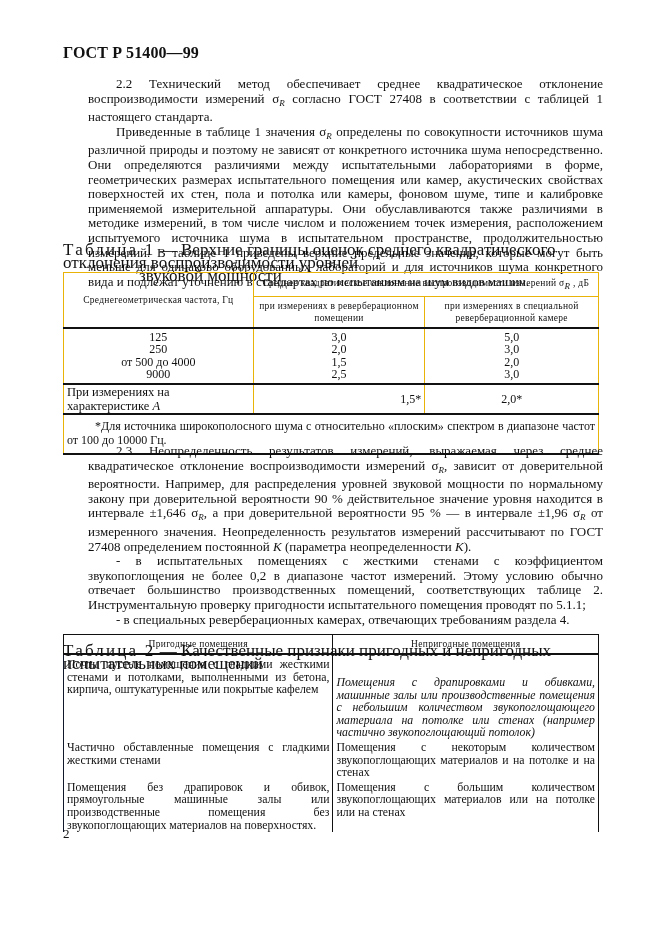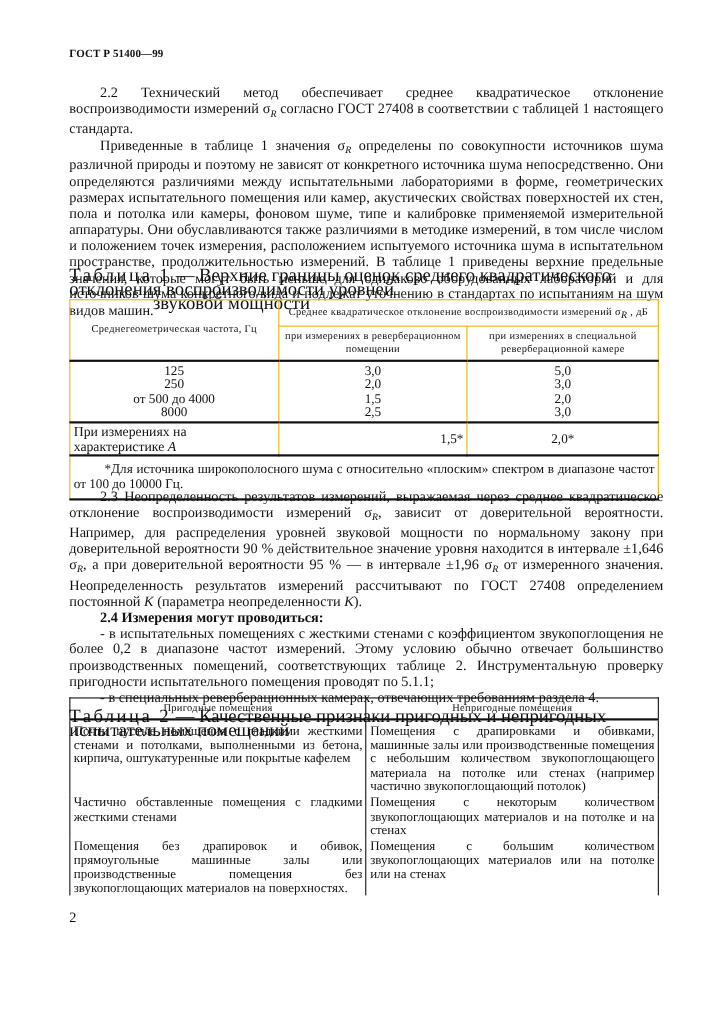--- a/index.html
+++ b/index.html
@@ -1,22 +1,22 @@
 <!DOCTYPE html>
 <html><head>
 <meta charset="utf-8">
 <style>
   html, body { margin:0; padding:0; background:#ffffff; }
   body { width:661px; height:936px; position:relative; overflow:hidden;
          font-family:"Liberation Serif", "DejaVu Serif", serif; color:#111; }
   .page { position:absolute; left:0; top:0; width:661px; height:936px; }
-  .hdr { position:absolute; left:63px; top:44px; font-weight:bold; font-size:10px; letter-spacing:0.1px; }
+  .hdr { position:absolute; left:63px; top:44px; font-weight:bold; font-size:16px; letter-spacing:0.1px; }
   .block { position:absolute; left:63px; width:540px; font-size:13px; line-height:14.6px; text-align:justify; }
   .p { margin:0; }
-  .ind { text-indent:28px; }
+  .ind { text-indent:28px;margin-left:25px; }
   .sub { font-size:9px; font-style:italic; vertical-align:-3px; }
   .it { font-style:italic; }
   .b { font-weight:bold; }
   .cap { position:absolute; left:63px; width:540px; font-size:17px; line-height:13px; }
   .cap .sp { letter-spacing:2.2px; }
   .cap .cont { display:block; padding-left:76px; }
   table { border-collapse:collapse; position:absolute; }
   td, th { font-weight:normal; padding:0 3px; vertical-align:middle; }
   .t1 { left:63px; top:272px; width:536px; font-size:12px; }
   .t1 td { border:1px solid #eab308; }
@@ -61,21 +61,21 @@
     </tr>
     <tr style="height:31px">
       <td class="small thick-b">при измерениях в реверберационном помещении</td>
       <td class="small thick-b">при измерениях в специальной реверберационной камере</td>
     </tr>
     <tr>
       <td class="vals">
         <div>125</div>
         <div>250</div>
         <div>от 500  до 4000</div>
-        <div>8000</div>
+        <div>9000</div>
       </td>
       <td class="vals">
         <div>3,0</div>
         <div>2,0</div>
         <div>1,5</div>
         <div>2,5</div>
       </td>
       <td class="vals">
         <div>5,0</div>
         <div>3,0</div>
@@ -89,42 +89,41 @@
       <td class="thick-t" style="text-align:center;line-height:14px;">2,0*</td>
     </tr>
     <tr>
       <td colspan="3" class="foot thick-t"><span style="display:inline-block;width:28px"></span><span>*Для источника широкополосного шума с относительно «плоским» спектром в диапазоне частот от 100 до 10000 Гц.</span></td>
     </tr>
   </tbody>
     </table>
 
   <div class="block" style="top:444px;">
     <p class="p ind"><span>2.3 Неопределенность результатов измерений, выражаемая через среднее квадратическое отклонение воспроизводимости измерений σ</span><span class="sub">R</span><span>, зависит от доверительной вероятности. Например, для распределения уровней звуковой мощности по нормальному закону при доверительной вероятности 90 % действительное значение уровня находится в интервале ±1,646 σ</span><span class="sub">R</span><span>, а при доверительной вероятности 95 % — в интервале ±1,96 σ</span><span class="sub">R</span><span>  от измеренного значения. Неопределенность результатов измерений рассчитывают по ГОСТ 27408 определением постоянной </span><span class="it">K</span><span> (параметра неопределенности </span><span class="it">K</span><span>).</span></p>
-    <p class="p ind b">2.4  Измерения могут проводиться:</p>
     <p class="p ind">- в испытательных помещениях с жесткими стенами с коэффициентом звукопоглощения не более 0,2 в диапазоне частот измерений. Этому условию обычно отвечает большинство производственных помещений, соответствующих таблице 2. Инструментальную проверку пригодности испытательного помещения проводят по 5.1.1;</p>
     <p class="p ind">- в специальных реверберационных камерах, отвечающих требованиям раздела 4.</p>
   </div>
 
   <div class="cap" style="top:644px;">
     <span class="sp">Таблица 2</span><span> — </span><span>Качественные признаки пригодных и непригодных испытательных помещений</span>
   </div>
 
   <table class="t2">
     <colgroup>
         <col style="width:270px">
         <col style="width:266px">
       </colgroup>
     <tbody>
         <tr>
       <td class="h">Пригодные помещения</td>
       <td class="h">Непригодные помещения</td>
     </tr>
     <tr>
       <td style="height:63px;padding-top:3px;">Почти пустые помещения с гладкими жесткими стенами и потолками, выполненными из бетона, кирпича, оштукатуренные или покрытые кафелем</td>
-      <td style="padding-top:3px;">Помещения с драпировками и обивками, машинные залы или производственные помещения с небольшим количеством звукопоглощающего материала на потолке или стенах (например частично звукопоглощающий потолок)</td>
+      <td style="padding-top:21px;font-style:italic;">Помещения с драпировками и обивками, машинные залы или производственные помещения с небольшим количеством звукопоглощающего материала на потолке или стенах (например частично звукопоглощающий потолок)</td>
     </tr>
     <tr>
       <td>Частично обставленные помещения с гладкими жесткими стенами</td>
       <td>Помещения с некоторым количеством звукопоглощающих материалов и на потолке и на стенах</td>
     </tr>
     <tr>
       <td>Помещения без драпировок и обивок, прямоугольные машинные залы или производственные помещения без звукопоглощающих материалов на поверхностях.</td>
       <td>Помещения с большим количеством звукопоглощающих материалов или на потолке или на стенах</td>
     </tr>
   </tbody>

